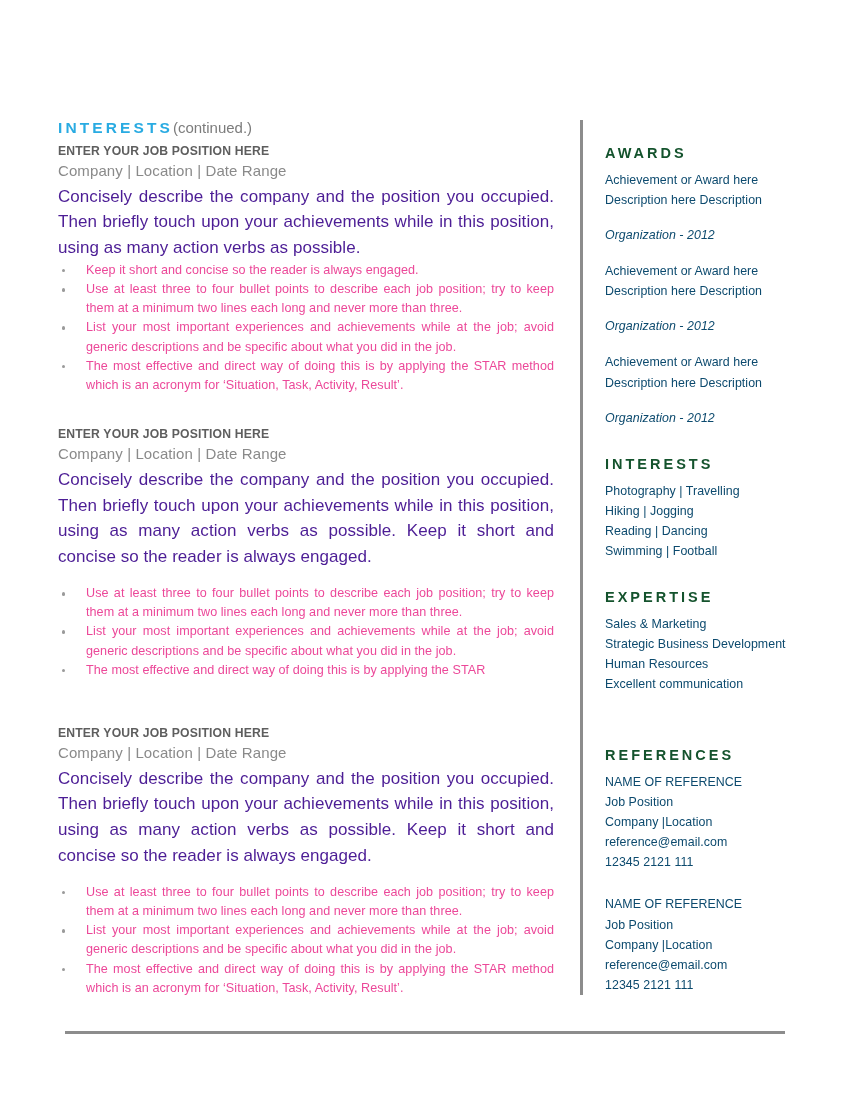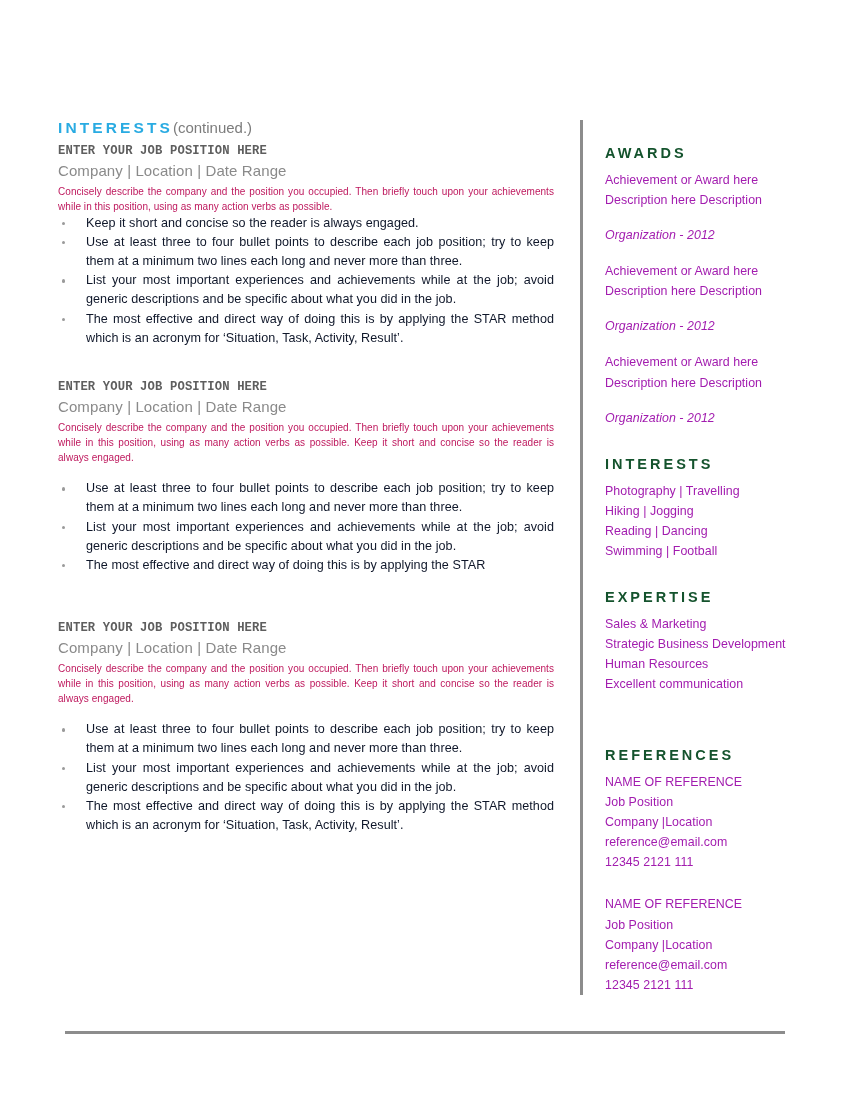--- a/index.html
+++ b/index.html
@@ -44,48 +44,47 @@
   }
 
   .job-block { margin-bottom: 0; }
   .job-title {
     font-size: 12.2px;
     font-weight: bold;
     color: #5e5e5e;
     letter-spacing: 0.15px;
     line-height: 1.5;
     margin: 0;
-    font-family: Liberation Mono, monospace;
   }
   .job-meta {
     font-size: 15px;
     color: #8a8a8a;
     line-height: 1.5;
     margin: 0 0 1px 0;
     letter-spacing: 0.1px;
   }
   .job-desc {
-    font-size: 10px;
-    color: #be185d;
+    font-size: 17px;
+    color: #4c1d95;
     line-height: 1.52;
     text-align: justify;
     margin: 0;
     letter-spacing: 0.05px;
   }
   ul.bullets {
     list-style: none;
     margin: 0;
     padding: 0;
   }
   ul.bullets.spaced { margin-top: 14px; }
   ul.bullets li {
     position: relative;
     padding-left: 28px;
     font-size: 12.6px;
-    color: #0f172a;
+    color: #ec4899;
     line-height: 1.52;
     text-align: justify;
     letter-spacing: 0.05px;
     margin: 0;
   }
   ul.bullets li::before {
     content: "";
     position: absolute;
     left: 4px;
     top: 8px;
@@ -126,21 +125,21 @@
     font-size: 14.5px;
     font-weight: bold;
     letter-spacing: 3px;
     color: #14532d;
     margin: 0 0 7px 0;
     line-height: 1.3;
     white-space: nowrap;
   }
   .side-line {
     font-size: 12.4px;
-    color: #a21caf;
+    color: #0c4a6e;
     line-height: 1.62;
     letter-spacing: 0.05px;
     margin: 0;
     white-space: nowrap;
   }
   .side-line.italic {
     font-style: italic;
     margin-top: 15px;
   }
   .award-entry { margin-bottom: 16px; }

